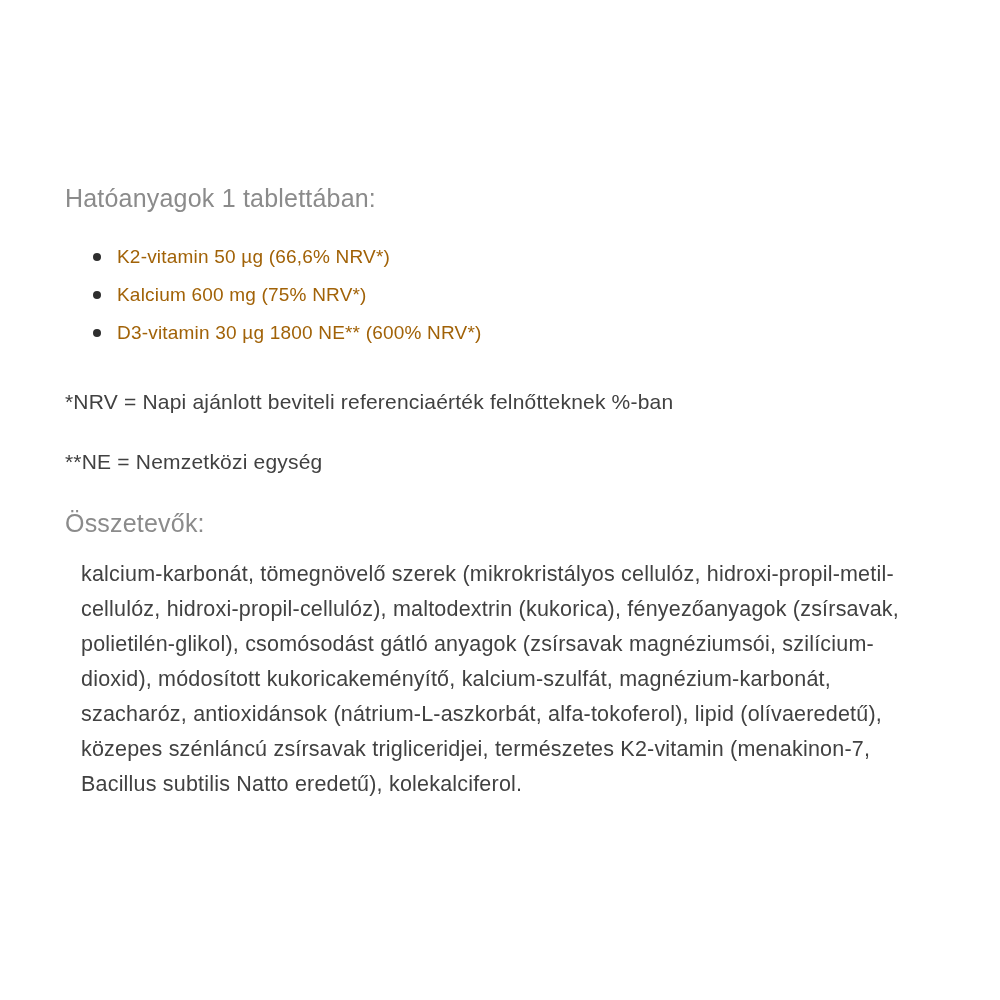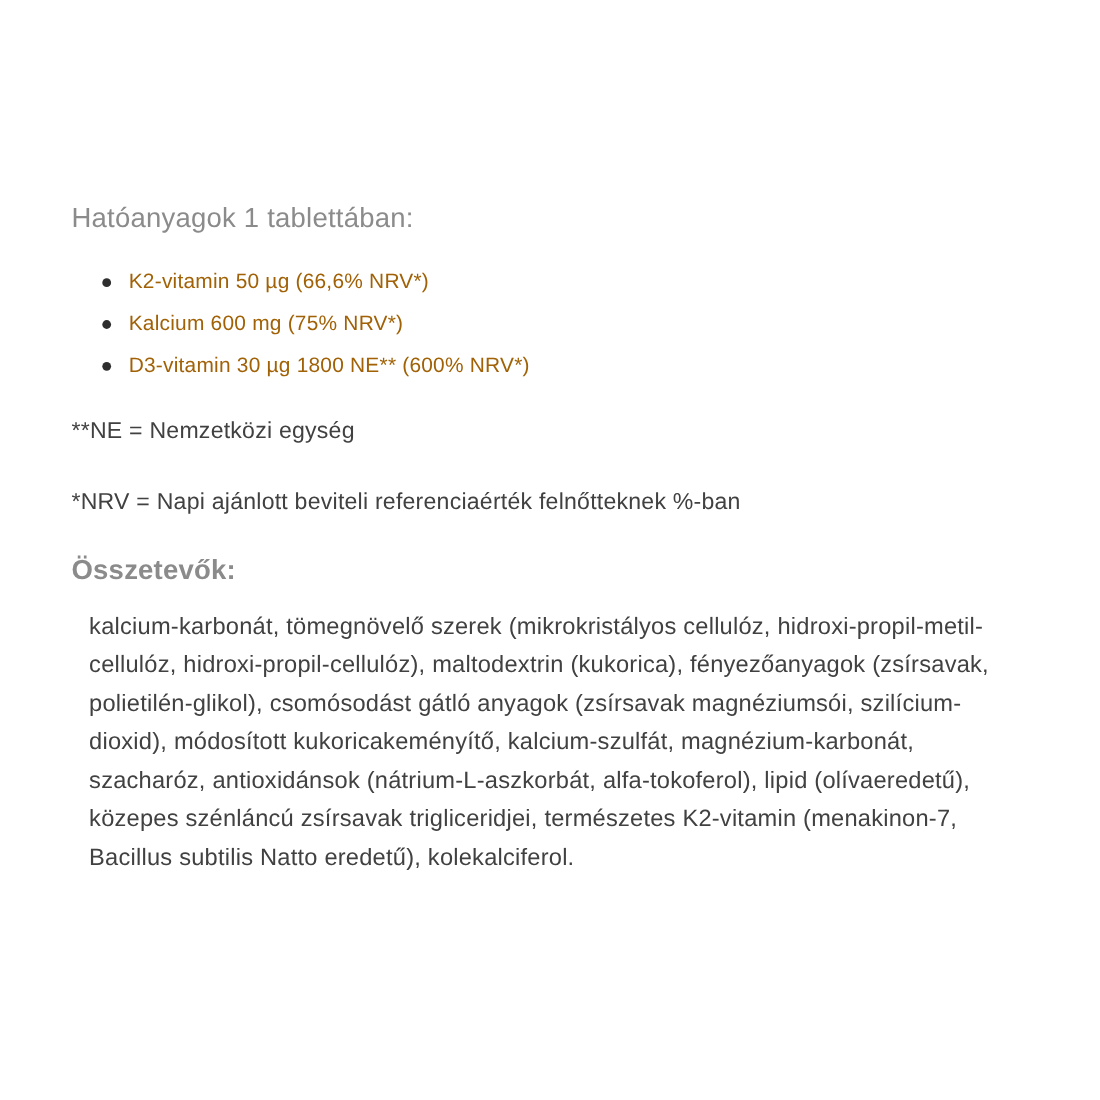--- a/index.html
+++ b/index.html
@@ -54,21 +54,21 @@
     background: #2e2e2e;
   }
   .footnote {
     margin: 0 0 29px 0;
     font-size: 21px;
     line-height: 31px;
     color: #414141;
     letter-spacing: 0.2px;
   }
   .footnote-first { margin-top: 34px; }
-  .heading-ingredients { margin-top: 31px; margin-bottom: 18px; font-weight: bold; }
+  .heading-ingredients { margin-top: 31px; margin-bottom: 18px; }
   .ingredients-text {
     margin: 16px;
     font-size: 21.5px;
     line-height: 35px;
     color: #414141;
     letter-spacing: 0.2px;
     text-align: left;
   }
 </style>
 </head>
@@ -87,22 +87,22 @@
       <li>
         <span class="bullet-dot"></span>
         <span>Kalcium 600 mg (75% NRV*)</span>
       </li>
       <li>
         <span class="bullet-dot"></span>
         <span>D3-vitamin 30 µg 1800 NE** (600% NRV*)</span>
       </li>
     </ul>
 
+    <p class="footnote footnote-first">*NRV = Napi ajánlott beviteli referenciaérték felnőtteknek %-ban</p>
+
     <p class="footnote">**NE = Nemzetközi egység</p>
-
-    <p class="footnote footnote-first">*NRV = Napi ajánlott beviteli referenciaérték felnőtteknek %-ban</p>
 
     <h2 class="section-heading heading-ingredients">Összetevők:</h2>
 
     <p class="ingredients-text">kalcium-karbonát, tömegnövelő szerek (mikrokristályos cellulóz, hidroxi-propil-metil-cellulóz, hidroxi-propil-cellulóz), maltodextrin (kukorica), fényezőanyagok (zsírsavak, polietilén-glikol), csomósodást gátló anyagok (zsírsavak magnéziumsói, szilícium-dioxid), módosított kukoricakeményítő, kalcium-szulfát, magnézium-karbonát, szacharóz, antioxidánsok (nátrium-L-aszkorbát, alfa-tokoferol), lipid (olívaeredetű), közepes szénláncú zsírsavak trigliceridjei, természetes K2-vitamin (menakinon-7, Bacillus subtilis Natto eredetű), kolekalciferol.</p>
 
   </div>
 </div>
 
 </body></html>

